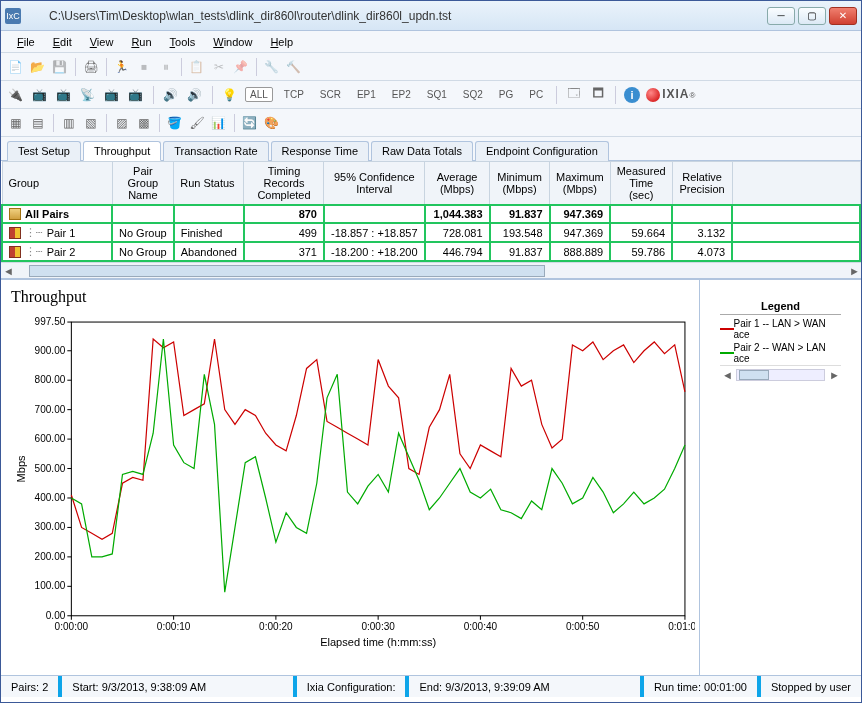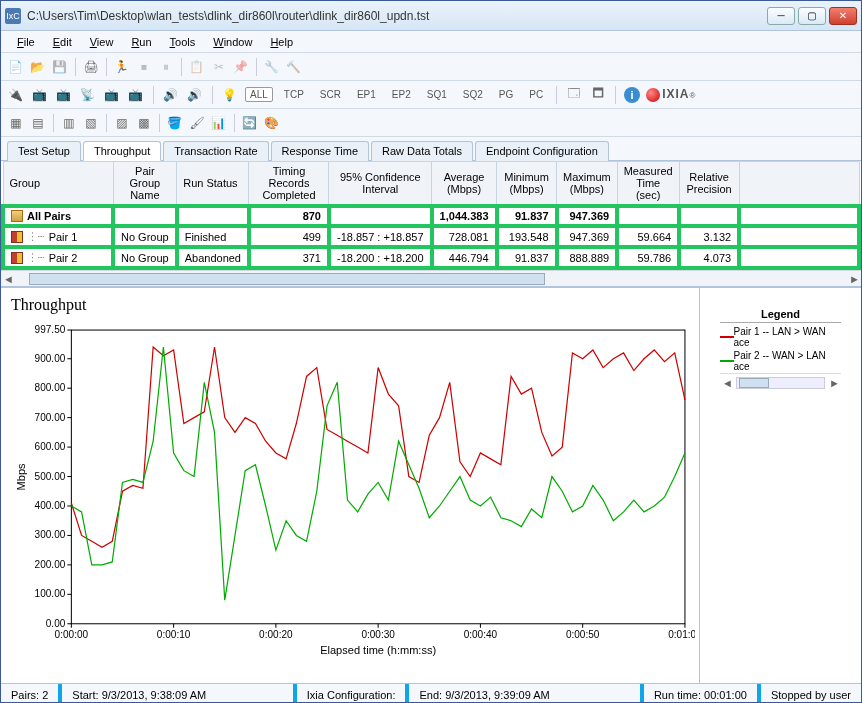--- a/index.html
+++ b/index.html
@@ -1,17 +1,17 @@
 <!DOCTYPE html>
 <html><head>
 <meta charset="utf-8">
 <style>
 * { box-sizing: border-box; margin: 0; padding: 0; }
 body { font-family: "Segoe UI", Tahoma, sans-serif; font-size: 11px; background: #fff; width: 862px; height: 703px; overflow: hidden; border: 1px solid #3b5998; }
-.titlebar { height: 30px; background: linear-gradient(#eaf3fb, #d6e6f5); display: flex; align-items: center; padding: 0 4px; border-bottom: 1px solid #b0c4de; }
+.titlebar { height: 30px; background: linear-gradient(#eaf3fb, #d6e6f5); display: flex; align-items: center; padding: 0 4px; border-bottom: 1px solid #b0c4de; gap: 22px; }
 .titlebar-icon { width: 16px; height: 16px; background: #4a7ab0; border-radius: 2px; margin-right: 6px; font-size: 9px; color: #fff; display:flex; align-items:center; justify-content:center;}
 .titlebar-text { flex: 1; font-size: 12px; color: #333; }
 .win-buttons { display: flex; gap: 3px; }
 .win-btn { width: 28px; height: 18px; border: 1px solid #8aa; border-radius: 3px; display:flex; align-items:center; justify-content:center; font-size:10px; background: linear-gradient(#fafdff,#dce9f5);}
 .win-btn.close { background: linear-gradient(#f08070,#d04030); color:#fff; border-color:#a03020;}
 .menubar { height: 22px; display: flex; align-items: center; gap: 2px; padding: 0 8px; background: #f4f7fb; border-bottom: 1px solid #d0dae5; }
 .menubar span { padding: 2px 8px; cursor: default; }
 .menubar span:first-letter { text-decoration: underline; }
 .toolbar { height: 28px; background: #f4f7fb; border-bottom: 1px solid #d0dae5; display:flex; align-items:center; padding: 0 6px; gap: 4px; }
 .tb-ico { width: 18px; height: 18px; display:inline-flex; align-items:center; justify-content:center; font-size:12px; color:#666; border-radius:2px;}
@@ -21,21 +21,21 @@
 .tbtn.box { border:1px solid #999; background:#fff; padding:1px 4px;}
 .ixia-logo { font-weight:bold; font-size:12px; letter-spacing:1px;}
 .ixia-dot { display:inline-block; width:14px; height:14px; border-radius:50%; background:radial-gradient(circle at 35% 35%, #f88, #c00); vertical-align:middle; margin-right:2px;}
 .info-ico { display:inline-flex; width:16px; height:16px; border-radius:50%; background:#3a8ed0; color:#fff; align-items:center; justify-content:center; font-weight:bold; font-size:11px;}
 .tabs { display:flex; background:#f4f7fb; padding: 3px 6px 0 6px; border-bottom:1px solid #b0c4de; gap:0;}
 .tab { padding: 3px 10px; border:1px solid #b0c4de; border-bottom:none; background:#eaf0f7; margin-right:2px; border-radius:3px 3px 0 0; font-size:11px; position:relative; top:1px;}
 .tab.active { background:#fff; font-weight:normal; border-bottom:1px solid #fff;}
 .grid-wrap { border-bottom:1px solid #b0c4de; }
 .grid { width:100%; border-collapse:collapse; font-size:11px;}
 .grid th { border:1px solid #c8d4e0; background:#f0f4f9; padding:3px 6px; font-weight:normal; text-align:center; height:32px;}
-.grid td { border:4px solid #22c55e; padding:2px 6px; text-align:right; white-space:nowrap;}
+.grid td { border:2px solid #22c55e; padding:2px 6px; text-align:right; white-space:nowrap;}
 .grid td.left { text-align:left; }
 .grid tr.bold td { font-weight:bold; }
 .group-cell { display:flex; align-items:center; gap:4px; }
 .file-ico { display:inline-block; width:12px; height:12px; background:linear-gradient(#f0d080,#d0a040); border:1px solid #a07010;}
 .book-ico { display:inline-block; width:12px; height:12px; background:linear-gradient(90deg,#c04030 50%,#f0c030 50%); border:1px solid #803020;}
 .tree-line { color:#888; font-family:monospace; }
 .scroll-h { height:16px; background:#f0f4f9; border-top:1px solid #d0dae5; display:flex; align-items:center;}
 .scroll-h .thumb { width:60%; height:12px; background:#cfe0f0; border:1px solid #9ab; margin:0 14px;}
 .scroll-btn { width:14px; text-align:center; color:#666; padding:0 2px;}
 .content { display:flex; height: 396px; border-top:1px solid #b0c4de;}

